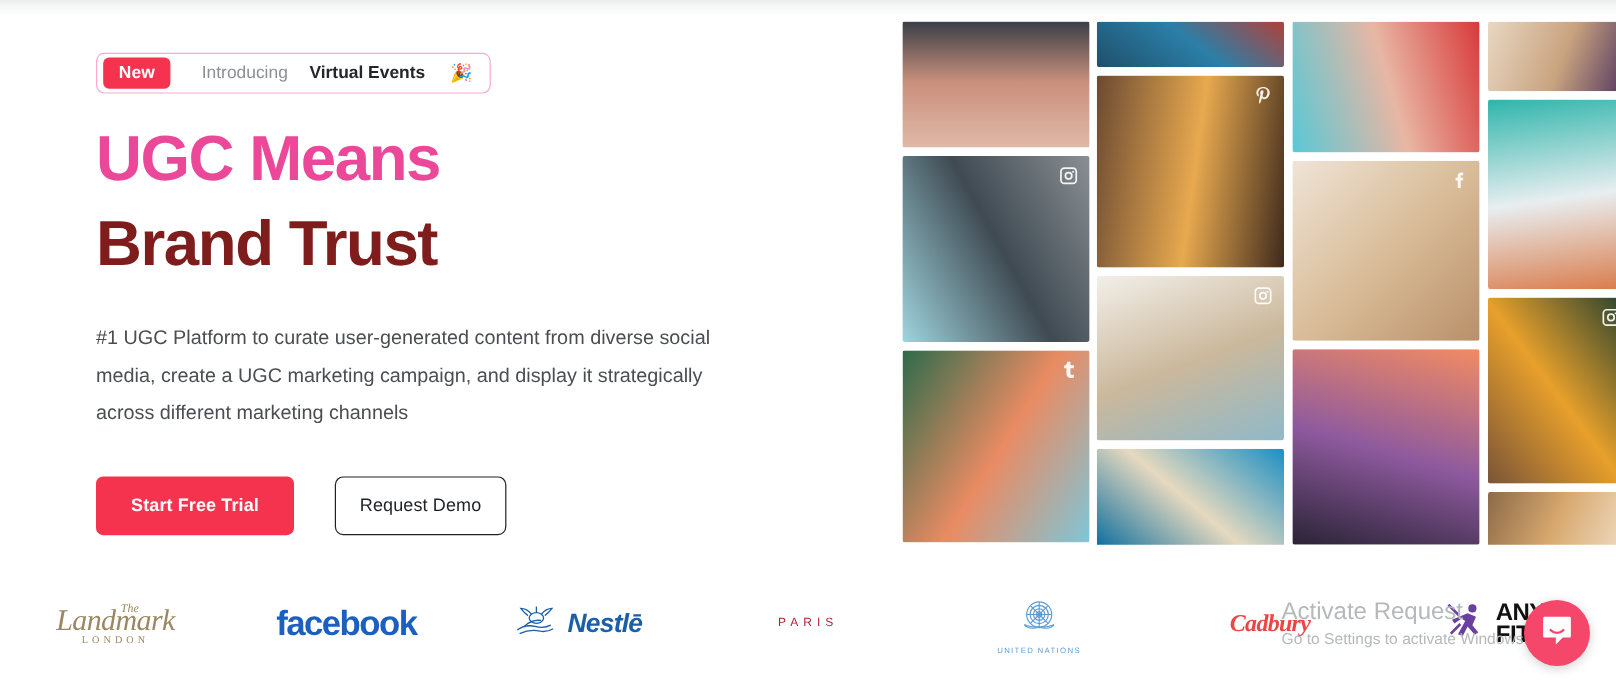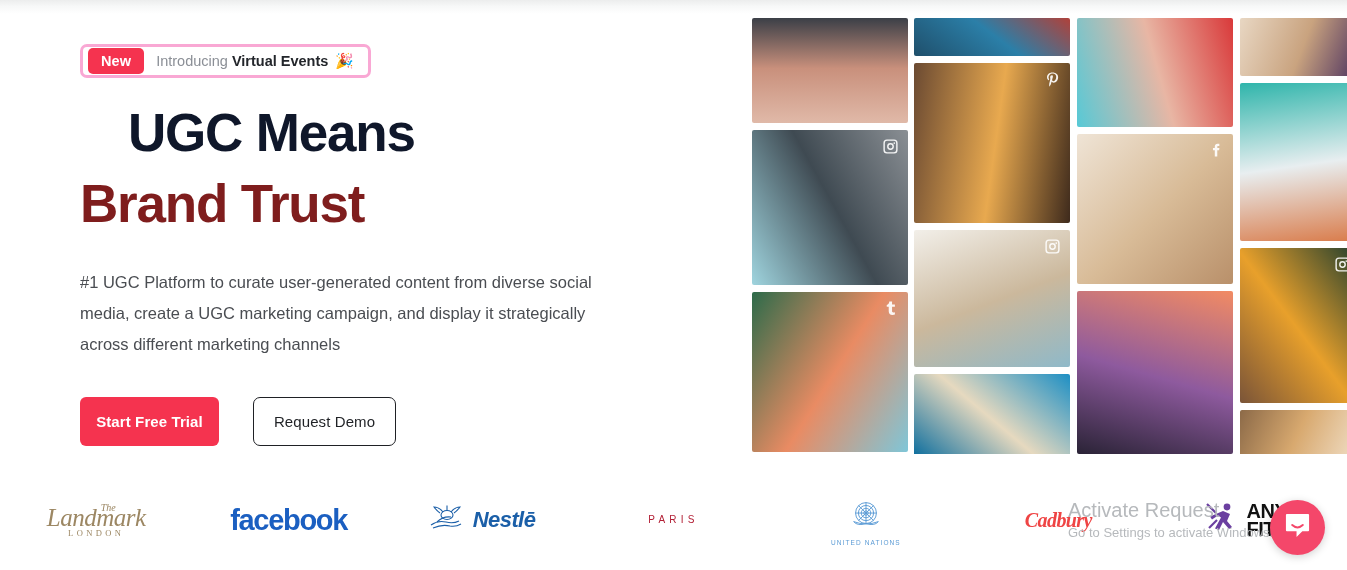--- a/index.html
+++ b/index.html
@@ -14,48 +14,48 @@
   
   .top-shadow {
     position:absolute; top:0; left:0; width:1347px; height:14px;
     background:linear-gradient(to bottom, #eceded 0%, #f7f8f8 45%, #ffffff 100%);
   }
 
   
   .hero-left { position:absolute; left:80px; top:44px; width:640px; }
 
   .badge-pill {
-    display:inline-flex; align-items:center; gap:0px;
-    border:3px solid #f9a8d4; border-radius:7px;
+    display:inline-flex; align-items:center; gap:14px;
+    border:1px solid #f9a8d4; border-radius:7px;
     background:#fff; padding:5px 14px 5px 5px; height:34px;
   }
   .badge-new {
     background:#F5334F; color:#fff; border-radius:5px;
     font-size:14.5px; font-weight:600; letter-spacing:.1px;
     padding:4px 13px; line-height:1.25; margin-right:12px;
   }
   .badge-intro { font-size:14.5px; color:#8b8f96; letter-spacing:0; }
   .badge-strong { font-size:14.5px; color:#23262b; font-weight:700; margin-left:4px;text-align:center; }
   .badge-emoji { font-size:15px; margin-left:7px; }
 
   h1.headline { margin-top:28px; line-height:1.02; letter-spacing:-1.2px; }
-  .h-line1 { display:block; font-size:53px; font-weight:700; color:#0f172a;margin-left:48px; }
+  .h-line1 { display:block; font-size:53px; font-weight:700; color:#ec4899; }
   .h-line2 { display:block; font-size:53px; font-weight:700; color:#7f1d1d; margin-top:17px; }
 
   p.subcopy {
     margin-top:36px; width:545px;
     font-size:16.5px; line-height:31px; color:#4a4d52; font-weight:400;
   }
 
   .cta-row { margin-top:37px; display:flex; align-items:center; gap:34px; }
   .btn-primary {
     background:#F5334F; color:#fff; border:none; border-radius:6px;
     font-family:"Liberation Sans", sans-serif;
     font-size:15px; font-weight:700; letter-spacing:.1px;
-    width:139px; height:49px; cursor:pointer;
+    width:165px; height:49px; cursor:pointer;
   }
   .btn-secondary {
     background:#fff; color:#1f2125; border:1.6px solid #1f2125; border-radius:7px;
     font-family:"Liberation Sans", sans-serif;
     font-size:15px; font-weight:400; letter-spacing:.1px;
     width:143px; height:49px; cursor:pointer;
   }
 
   
   .grid-wrap { position:absolute; left:752px; top:18px; width:595px; height:436px; overflow:hidden; }

